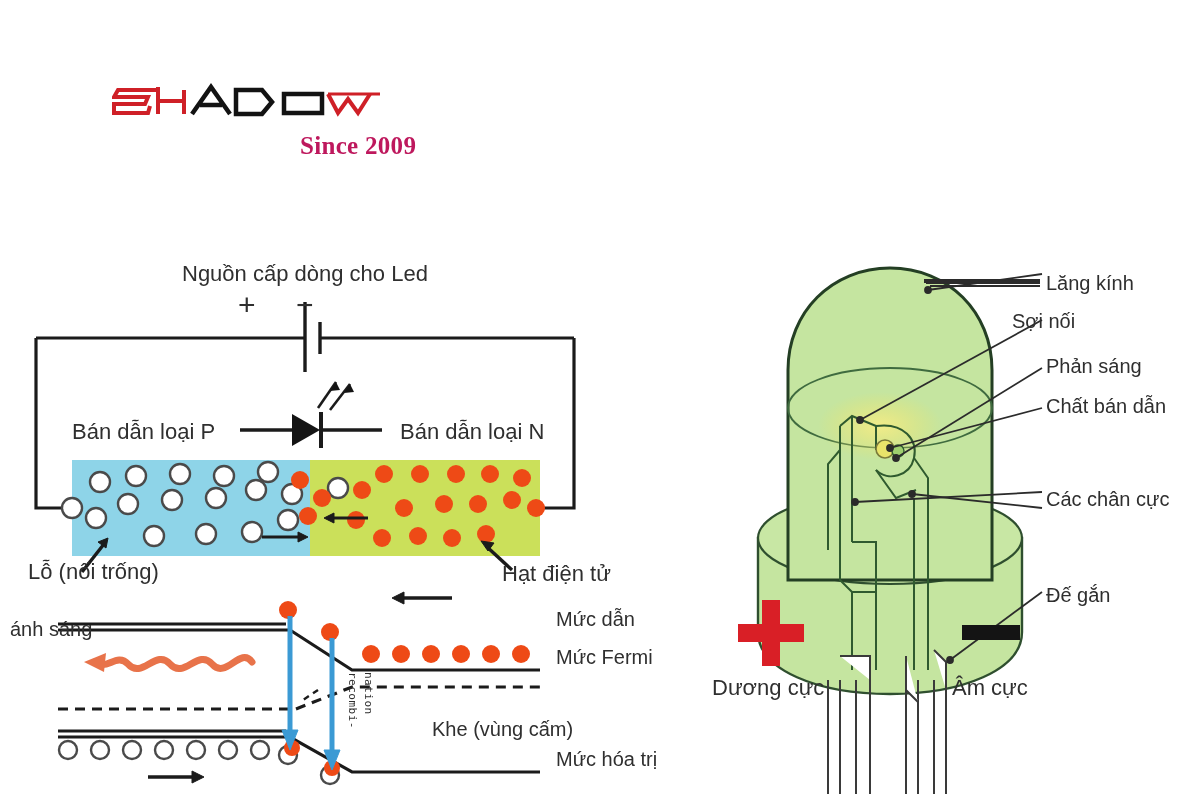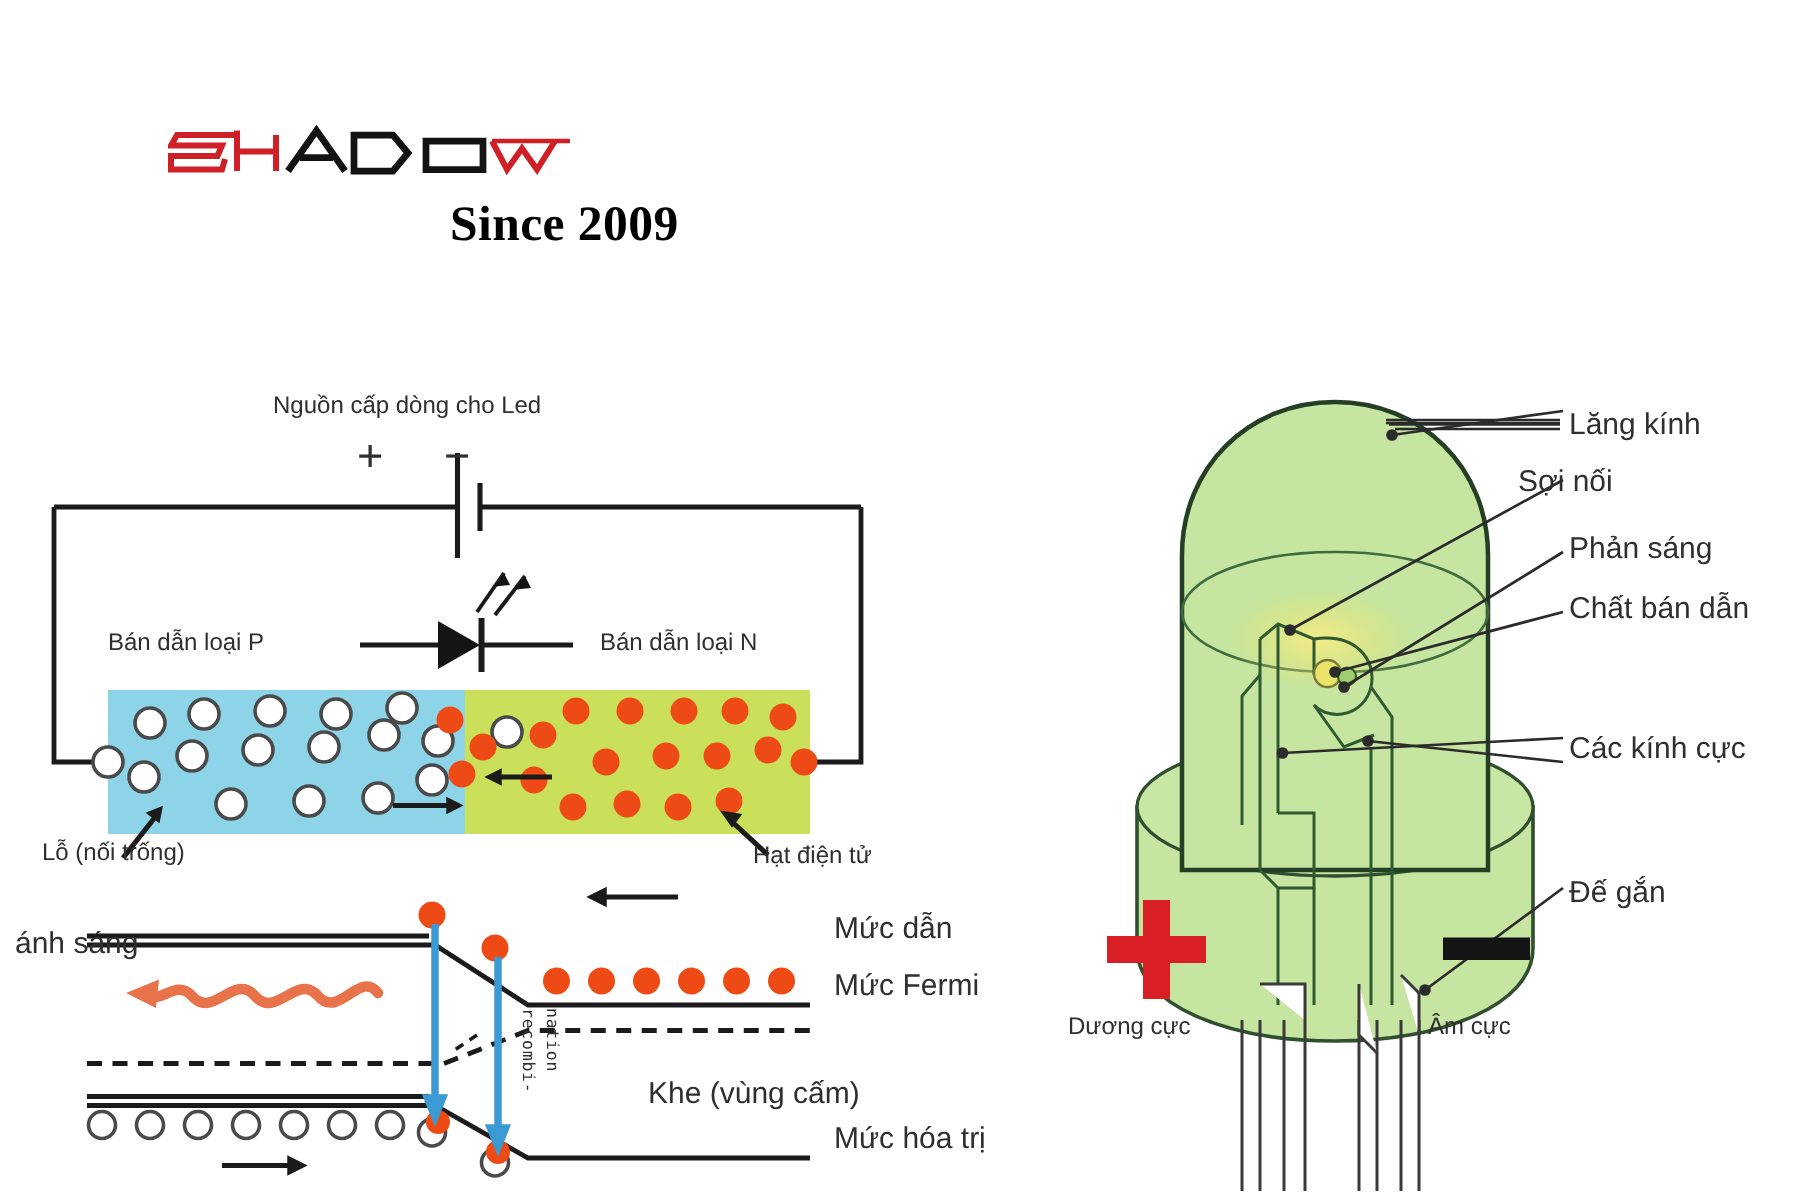--- a/index.html
+++ b/index.html
@@ -29,35 +29,35 @@
     width: 340px;
     height: 90px;
   }
   #logo-svg { display: block; }
   #logo-since {
     position: absolute;
     left: 188px;
     top: 52px;
     font-family: "Liberation Serif", "DejaVu Serif", serif;
     font-weight: bold;
-    font-size: 33px;
+    font-size: 25px;
     letter-spacing: 0.3px;
-    color: #000000;
+    color: #be185d;
     white-space: nowrap;
   }
 
   
   .lbl {
     position: absolute;
     font-family: "Liberation Sans", "DejaVu Sans", sans-serif;
     color: #2f2f2f;
     white-space: nowrap;
     line-height: 1.1;
   }
-  .lbl-18 { font-size: 16px; }
+  .lbl-18 { font-size: 22px; }
   .lbl-17 { font-size: 20px; }
 
   .vert-lbl {
     position: absolute;
     font-family: "DejaVu Sans Mono", "Liberation Mono", monospace;
     font-size: 11px;
     color: #2f2f2f;
     writing-mode: vertical-rl;
     text-orientation: mixed;
     line-height: 1.05;
@@ -376,21 +376,21 @@
 
       <line x1="250" y1="410" x2="342" y2="342"></line>
       <circle cx="250" cy="410" r="3" fill="#2b2b2b"></circle>
     </g>
   </svg>
 
   <div class="lbl lbl-17" style="left:1046px; top:272px;">Lăng kính</div>
   <div class="lbl lbl-17" style="left:1012px; top:310px;">Sợi nối</div>
   <div class="lbl lbl-17" style="left:1046px; top:355px;">Phản sáng</div>
   <div class="lbl lbl-17" style="left:1046px; top:395px;">Chất bán dẫn</div>
-  <div class="lbl lbl-17" style="left:1046px; top:488px;">Các kính cực</div>
+  <div class="lbl lbl-17" style="left:1046px; top:488px;">Các chân cực</div>
   <div class="lbl lbl-17" style="left:1046px; top:584px;">Đế gắn</div>
 
   <div id="plus-glyph" class="abs">
     <div class="bar-h"></div>
     <div class="bar-v"></div>
   </div>
   <div id="minus-glyph" class="abs"></div>
 
   <div class="lbl lbl-18" style="left:712px; top:676px;">Dương cực</div>
   <div class="lbl lbl-18" style="left:952px; top:676px;">Âm cực</div>

